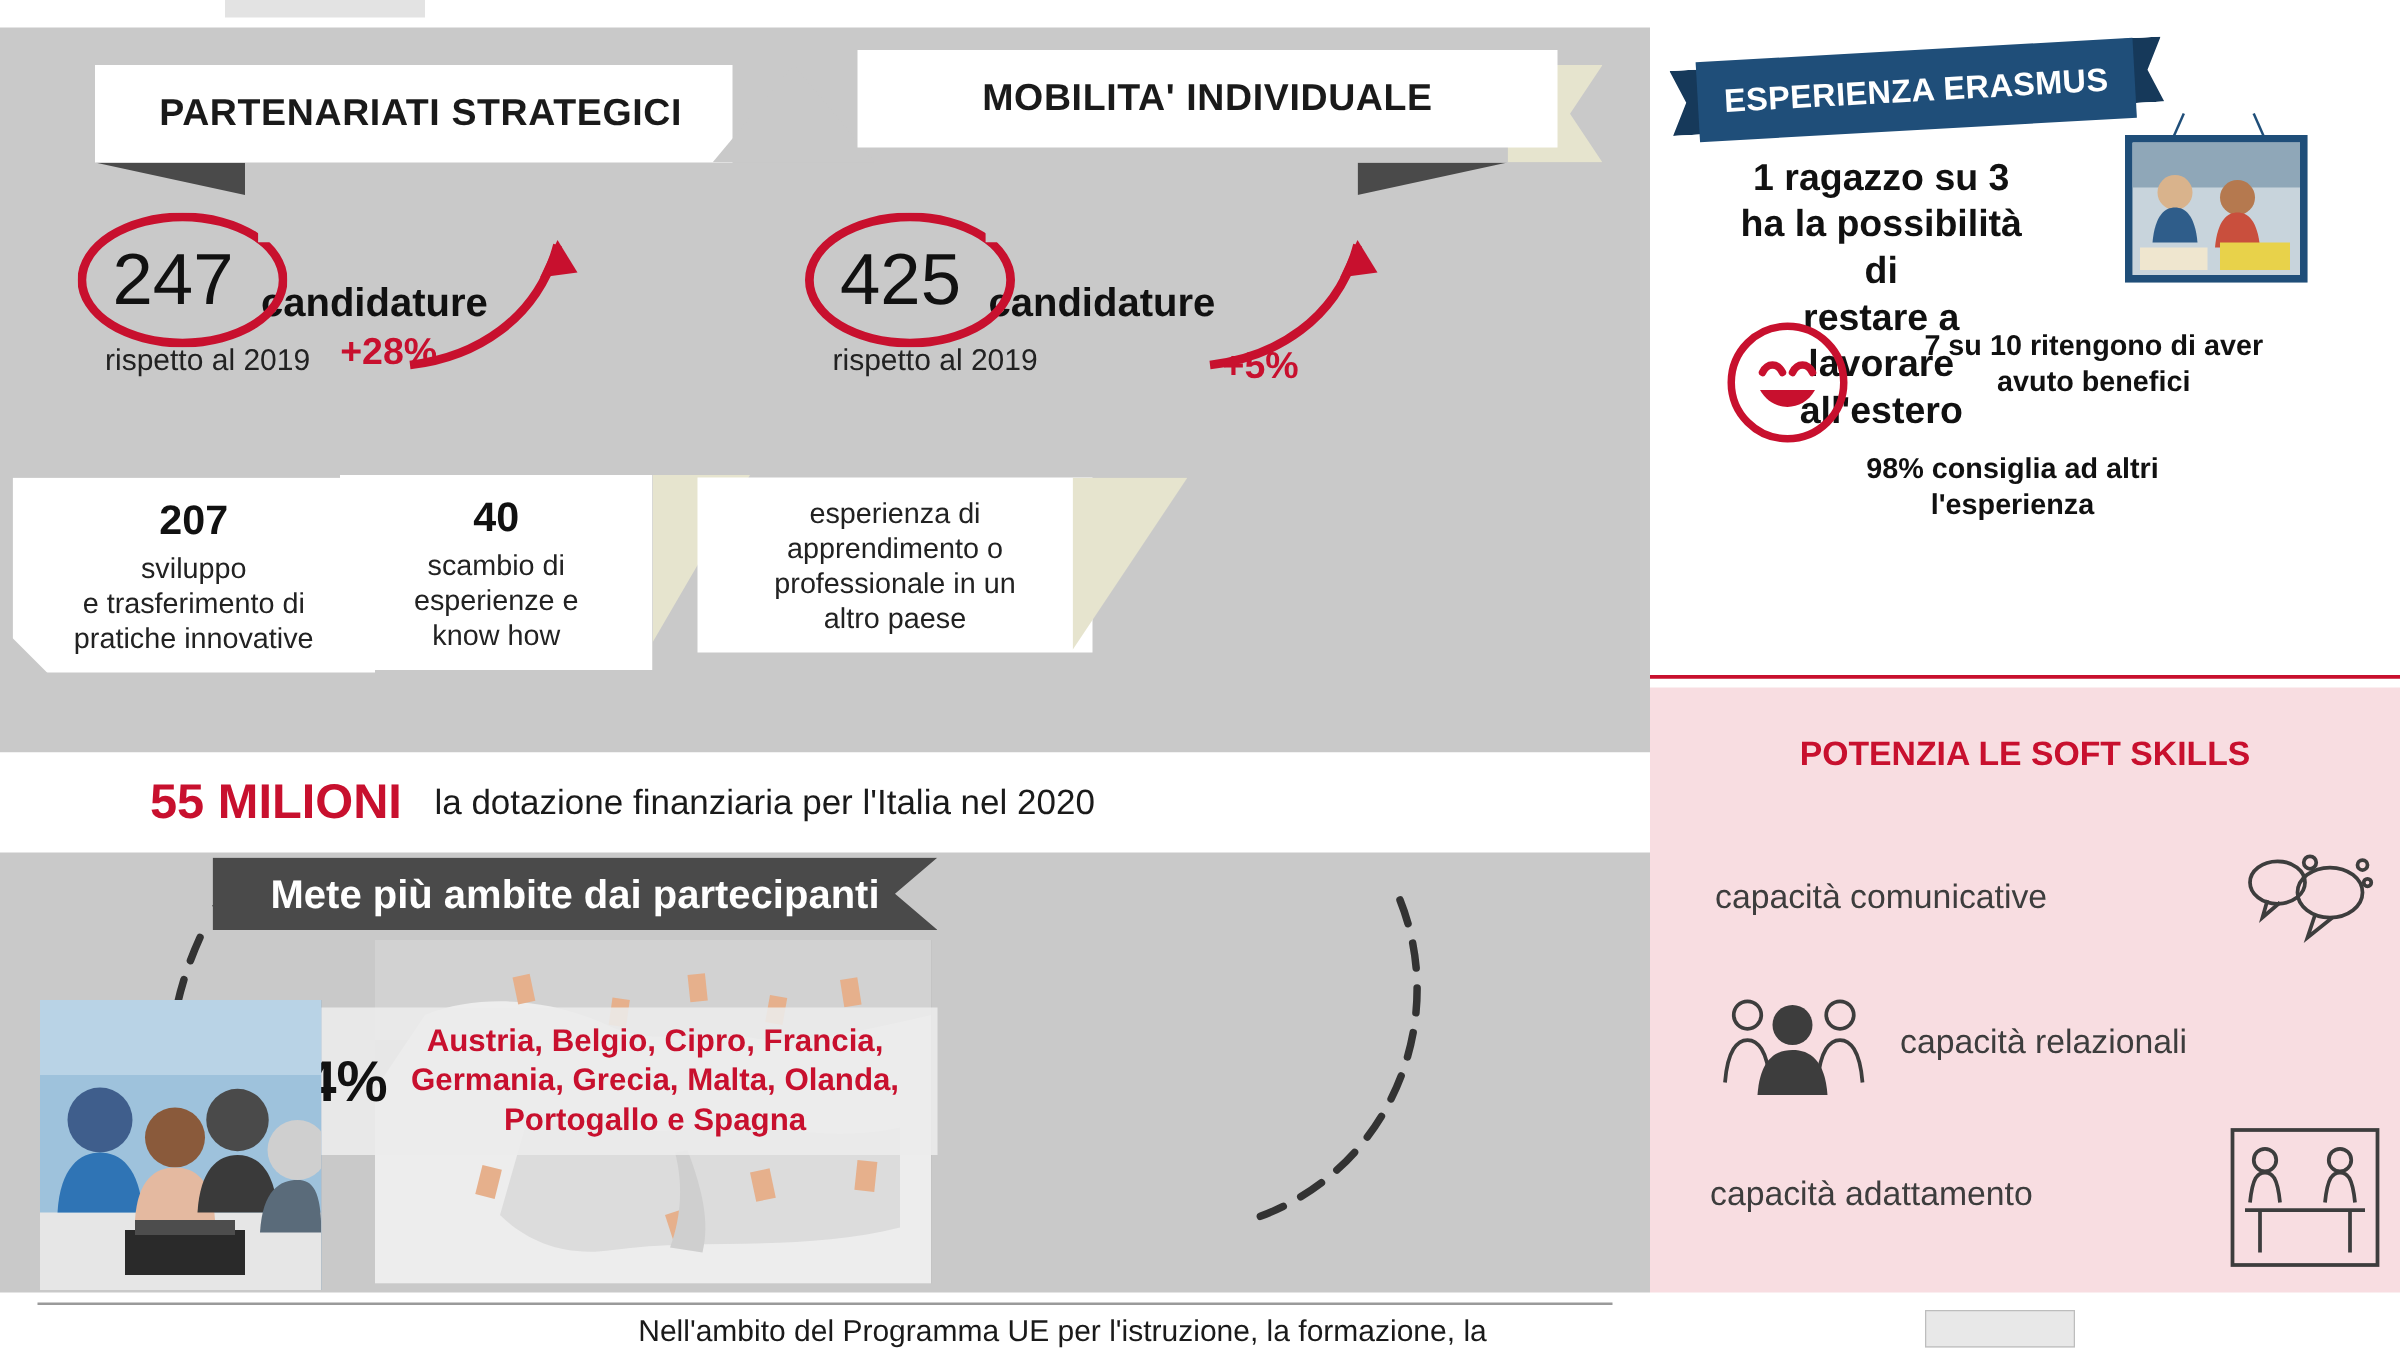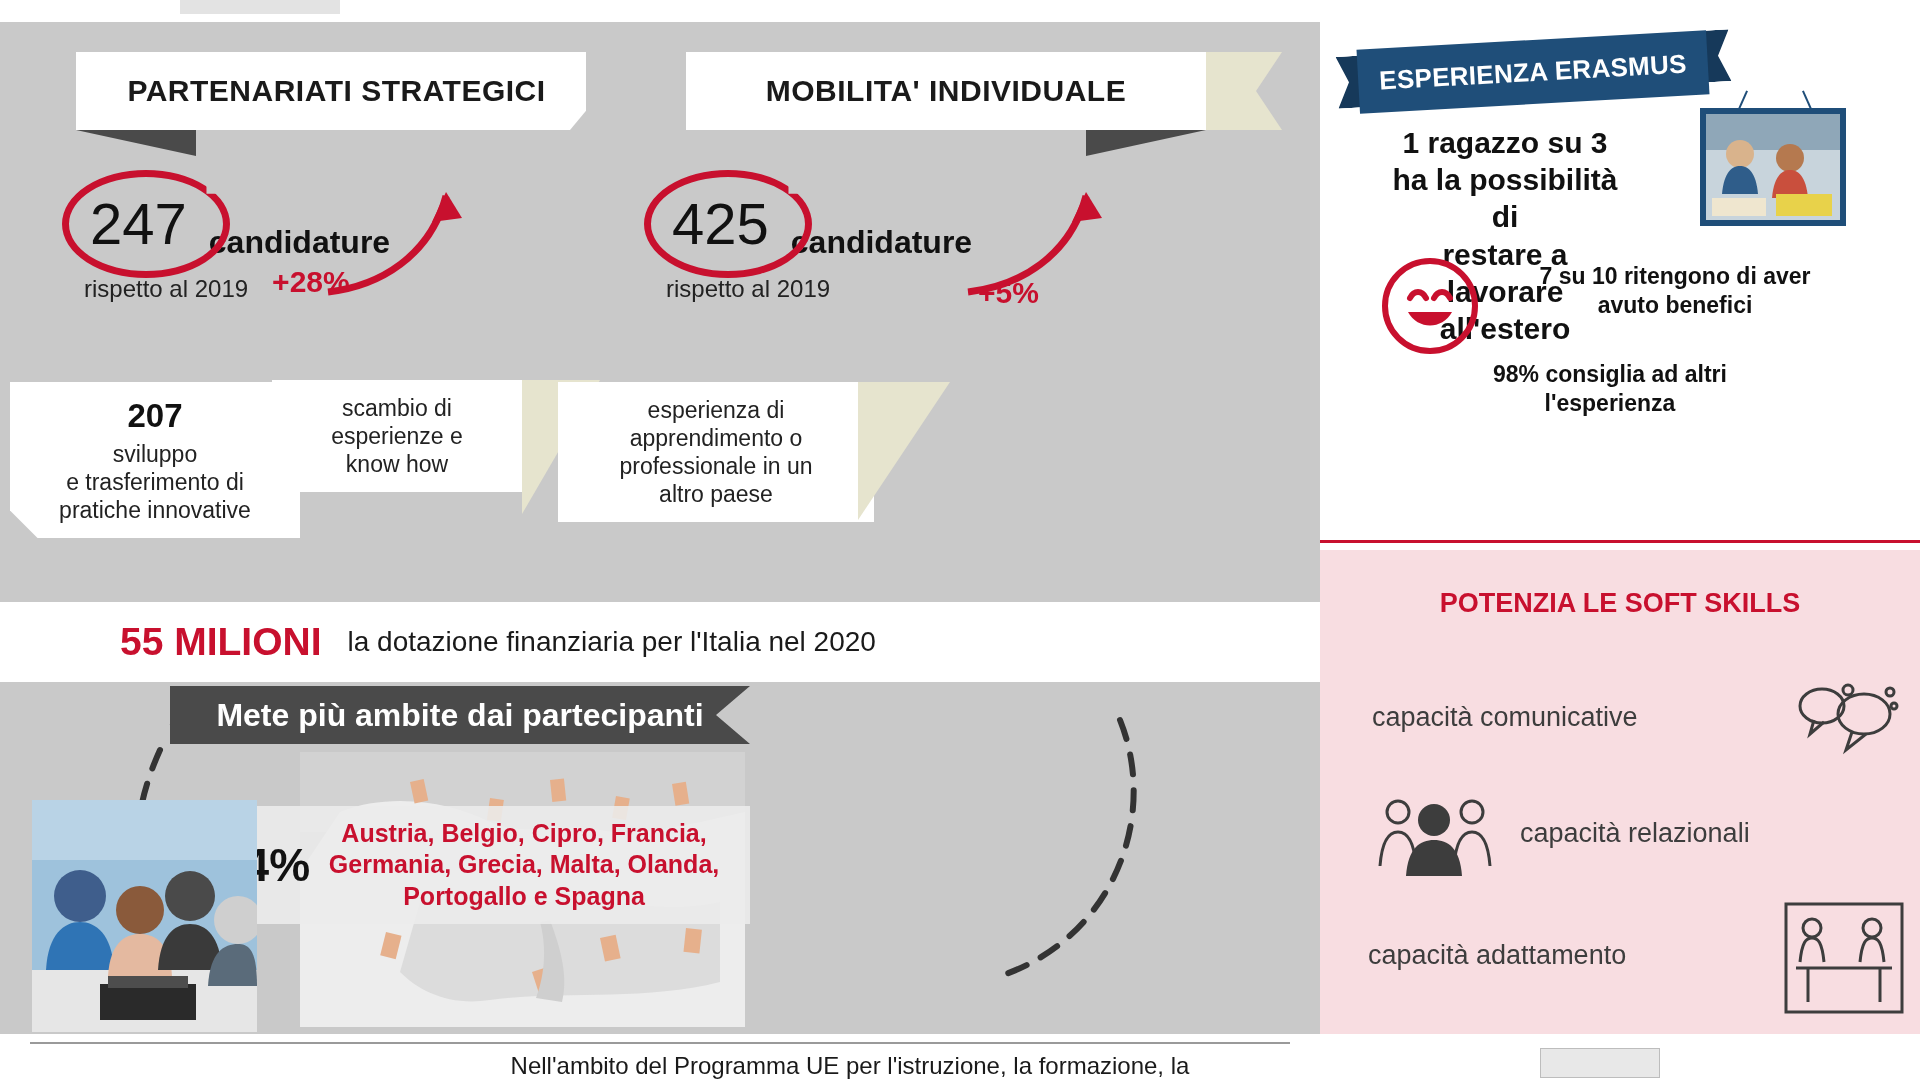--- a/index.html
+++ b/index.html
@@ -33,21 +33,21 @@
     white-space:nowrap;
   }
   
   #ribbon-left{ left:76px; top:52px; width:510px;padding-left:11px; }
   #ribbon-left-shadow{
     position:absolute; left:76px; top:130px; width:120px; height:26px;
     background:#4a4a4a;
     clip-path:polygon(0 0,100% 0,100% 100%);
   }
   
-  #ribbon-right{ left:686px; top:52px; width:520px; }
+  #ribbon-right{ left:686px; top:40px; width:560px; }
   #ribbon-right-flagR{
     position:absolute; left:1206px; top:52px; width:76px; height:78px;
     background:#e6e4ce;
     clip-path:polygon(0 0,100% 0,calc(100% - 26px) 50%,100% 100%,0 100%);
   }
   #ribbon-right-shadow{
     position:absolute; left:1086px; top:130px; width:120px; height:26px;
     background:#4a4a4a;
     clip-path:polygon(0 0,100% 0,0 100%);
   }
@@ -277,20 +277,21 @@
 
 <div id="di-cui">di cui</div>
 
 <div class="card notch-left" style="left:10px; top:382px; width:290px;">
   <b>207</b>
   <span style="white-space:pre-line;">sviluppo
 e trasferimento di
 pratiche innovative</span>
 </div>
 <div class="card" style="left:272px; top:380px; width:250px; clip-path:polygon(0 0,100% 0,100% 100%,0 100%,0 0);">
+  <b>40</b>
   <span style="white-space:pre-line;">scambio di
 esperienze e
 know how</span>
 </div>
 <div style="position:absolute; left:522px; top:380px; width:78px; height:134px; background:#e6e4ce; clip-path:polygon(0 0,100% 0,0 100%);"></div>
 
 <div class="card" style="left:558px; top:382px; width:316px;">
   <span style="white-space:pre-line;">esperienza di
 apprendimento o
 professionale in un

